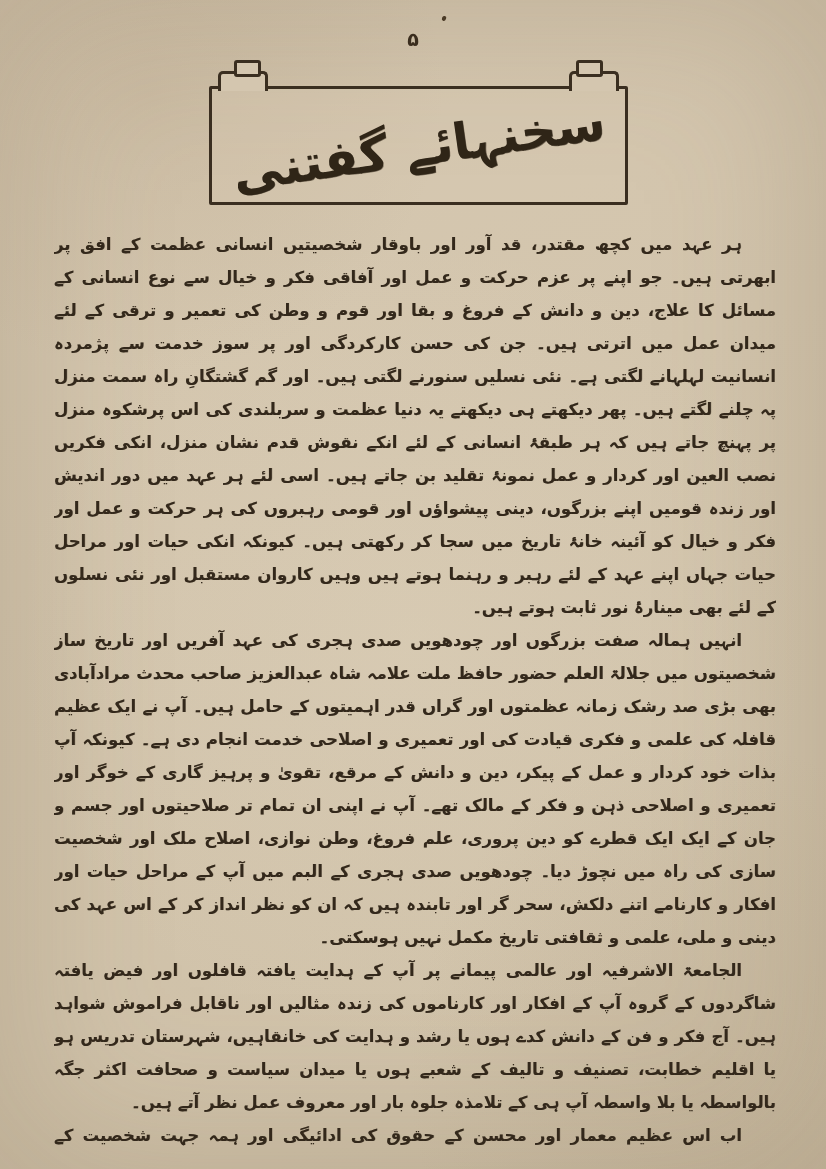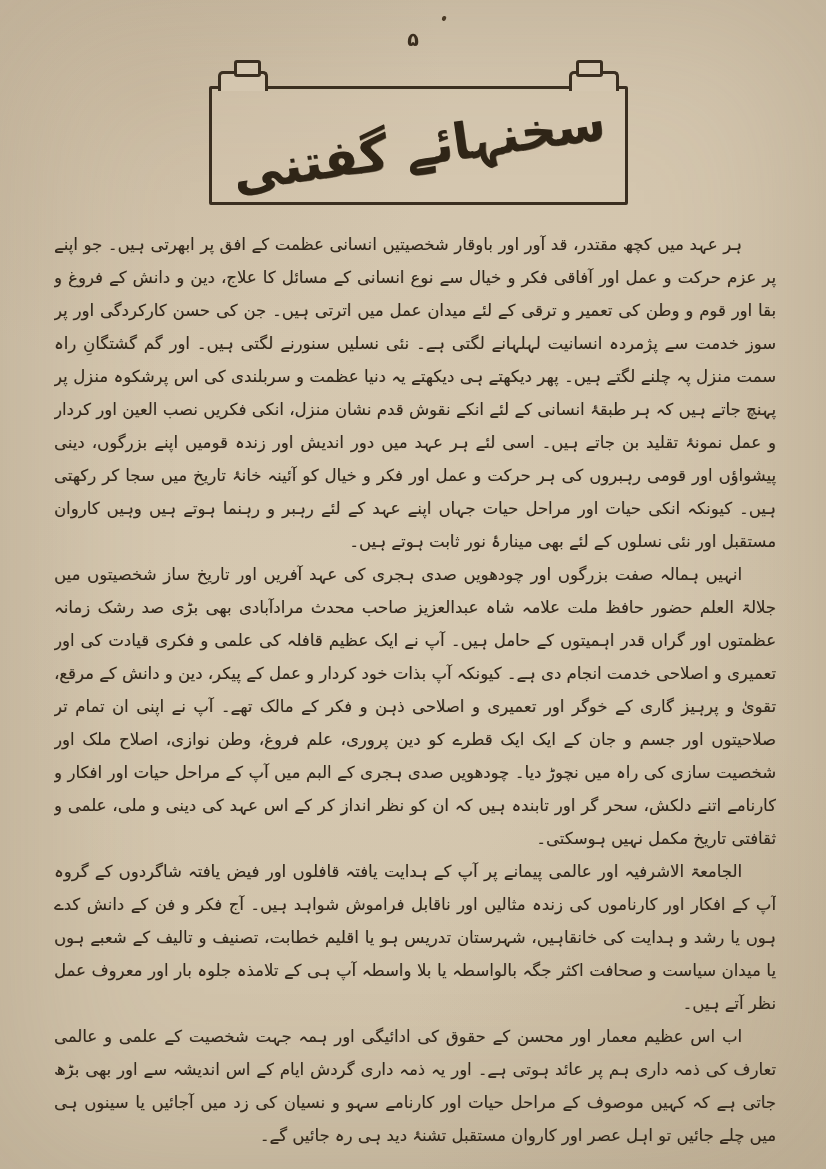--- a/index.html
+++ b/index.html
@@ -100,20 +100,21 @@
     text-align: justify;
     font-size: 16.5px;
     line-height: 33px;
     color: #33281b;
     text-shadow: 0.4px 0.4px 0 rgba(51,40,27,0.35);
     overflow: hidden;
   }
   .body-text p {
     margin: 0;
     text-indent: 34px;
+    font-weight: bold;
   }
 </style>
 </head>
 <body>
 
 <div class="page">
 
   <div class="page-number">۵</div>
 
   <div class="speck"></div>

